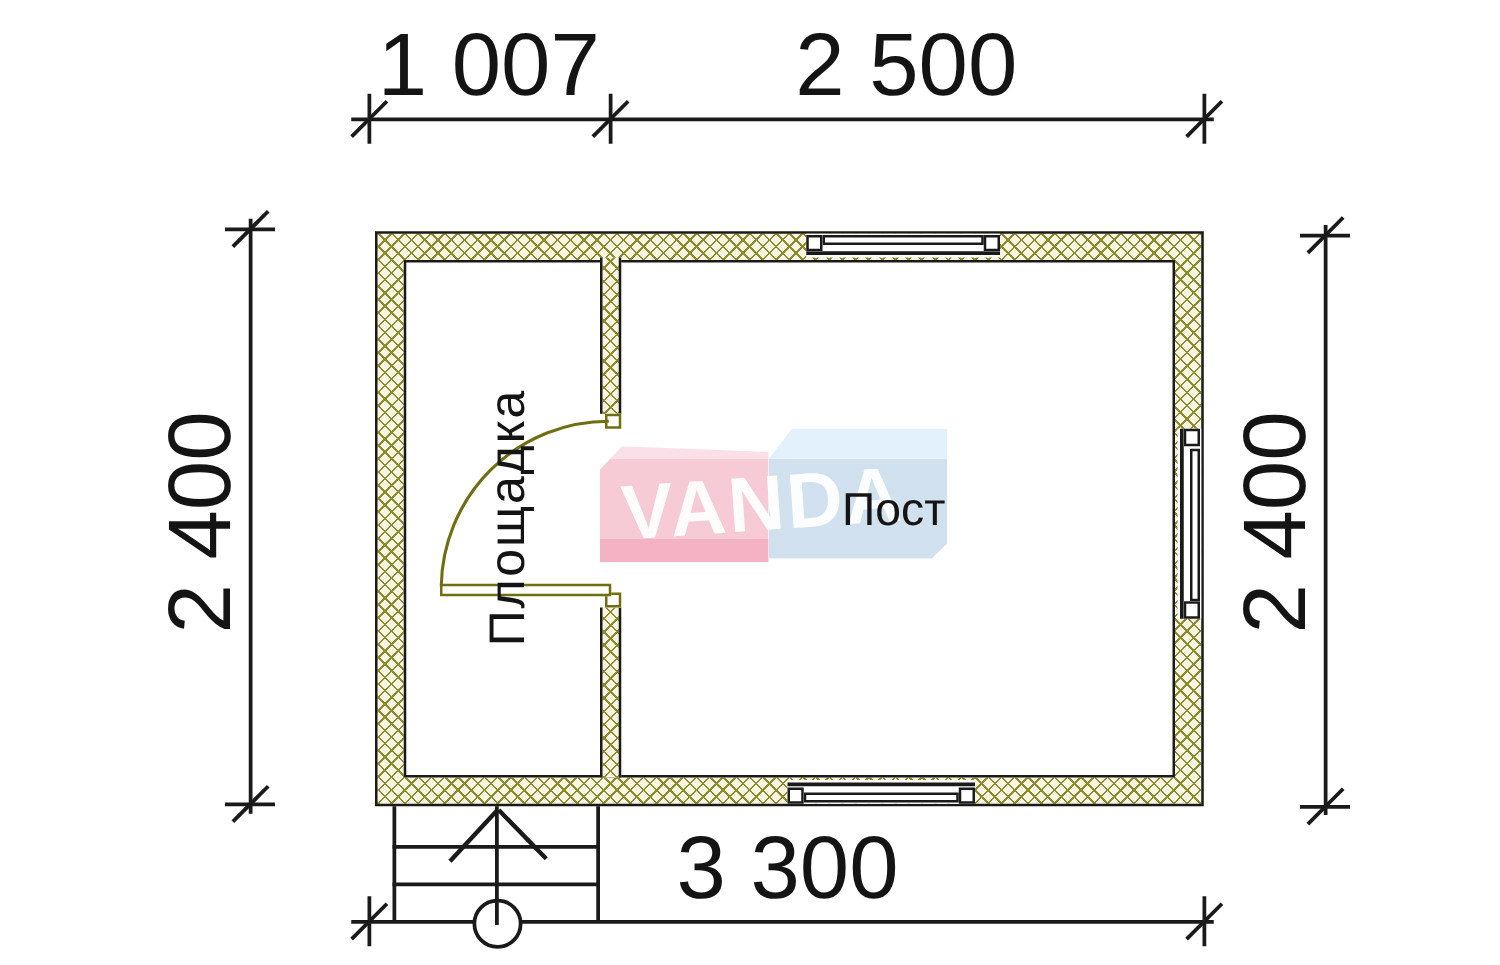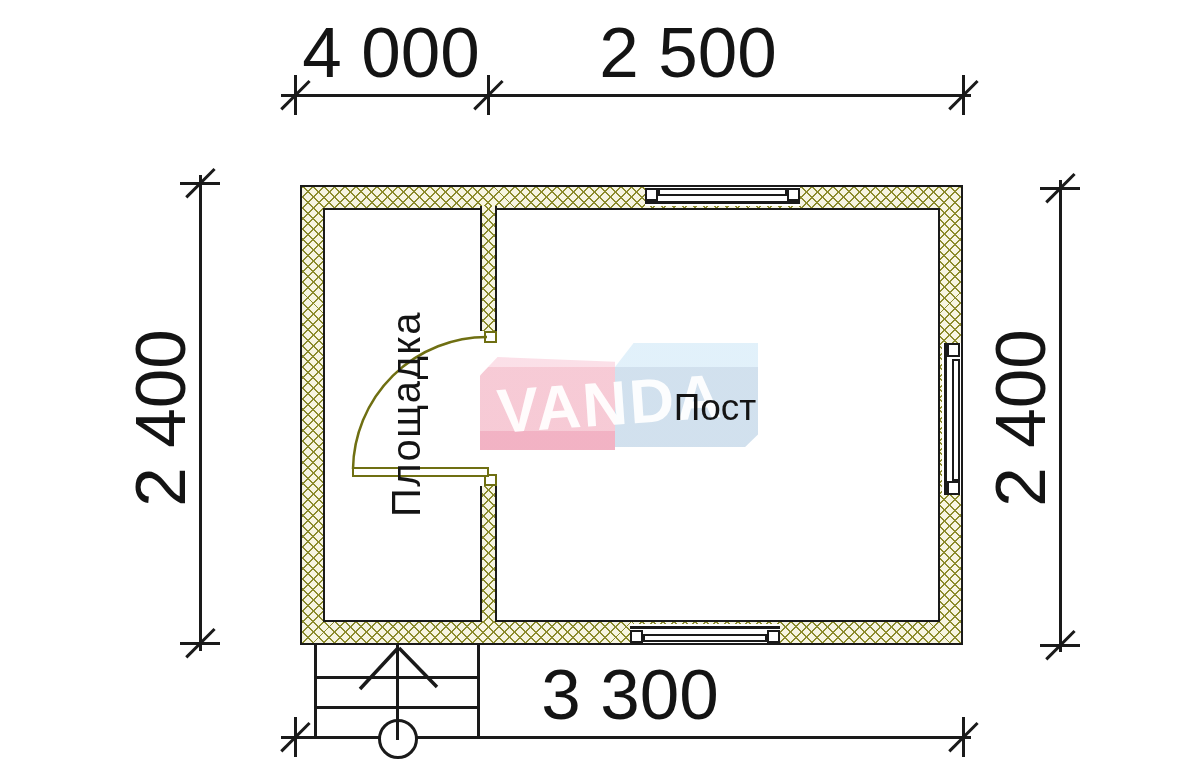--- a/index.html
+++ b/index.html
@@ -142,22 +142,22 @@
 <div class="room-label" id="room-left">Площадка</div>
 <div class="room-label" id="room-right">Пост</div>
 
 <div class="hline" style="left:281px;top:94px;width:690px;"></div>
 <div class="tick-bar-v" style="left:294px;top:75px;"></div>
 <div class="tick-slash" style="left:294px;top:75px;"></div>
 <div class="tick-bar-v" style="left:487px;top:75px;"></div>
 <div class="tick-slash" style="left:487px;top:75px;"></div>
 <div class="tick-bar-v" style="left:962px;top:75px;"></div>
 <div class="tick-slash" style="left:962px;top:75px;"></div>
-<div class="dim-label" style="left:291px;top:20px;width:200px;">4 000</div>
-<div class="dim-label" style="left:588px;top:20px;width:200px;">2 500</div>
+<div class="dim-label" style="left:291px;top:20px;width:200px;">1 007</div>
+<div class="dim-label" style="left:625px;top:20px;width:200px;">2 500</div>
 
 <div class="hline" style="left:281px;top:736px;width:690px;"></div>
 <div class="tick-bar-v" style="left:294px;top:717px;"></div>
 <div class="tick-slash" style="left:294px;top:717px;"></div>
 <div class="tick-bar-v" style="left:962px;top:717px;"></div>
 <div class="tick-slash" style="left:962px;top:717px;"></div>
 <div class="dim-label" style="left:528px;top:662px;width:204px;">3 300</div>
 
 <div class="vline" style="left:199px;top:175px;height:476px;"></div>
 <div class="tick-bar-h" style="left:180px;top:182px;"></div>

